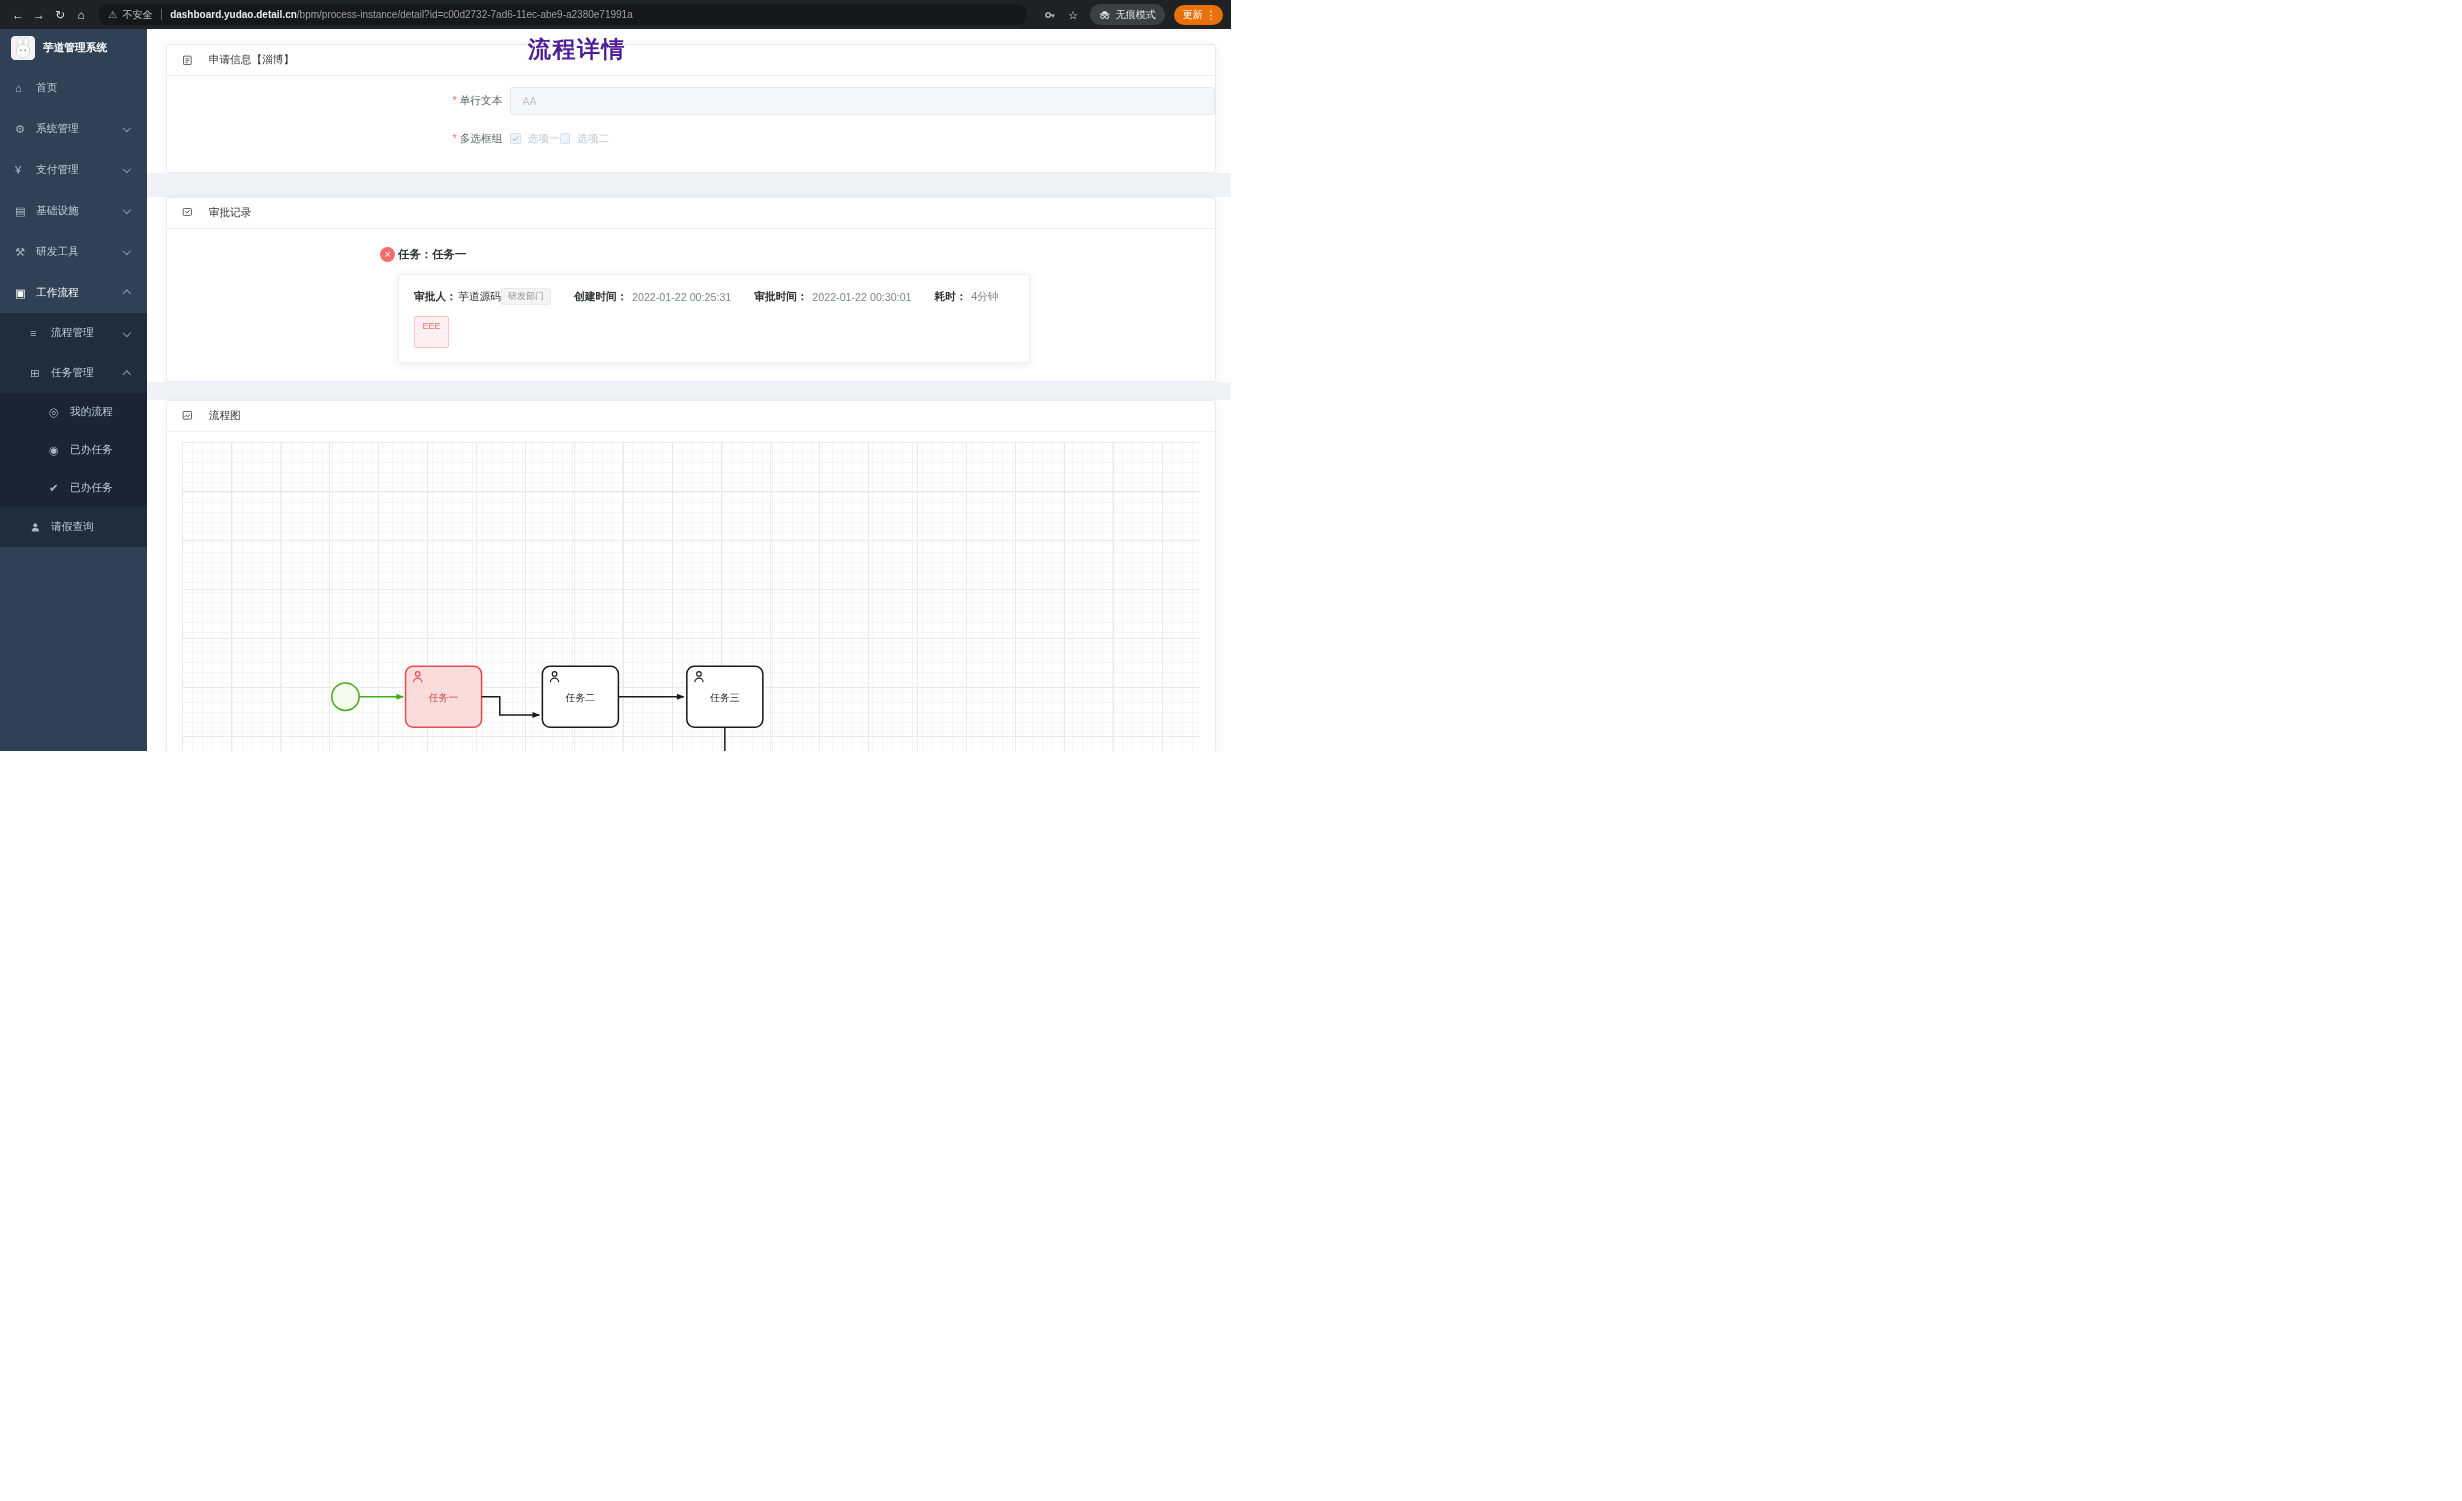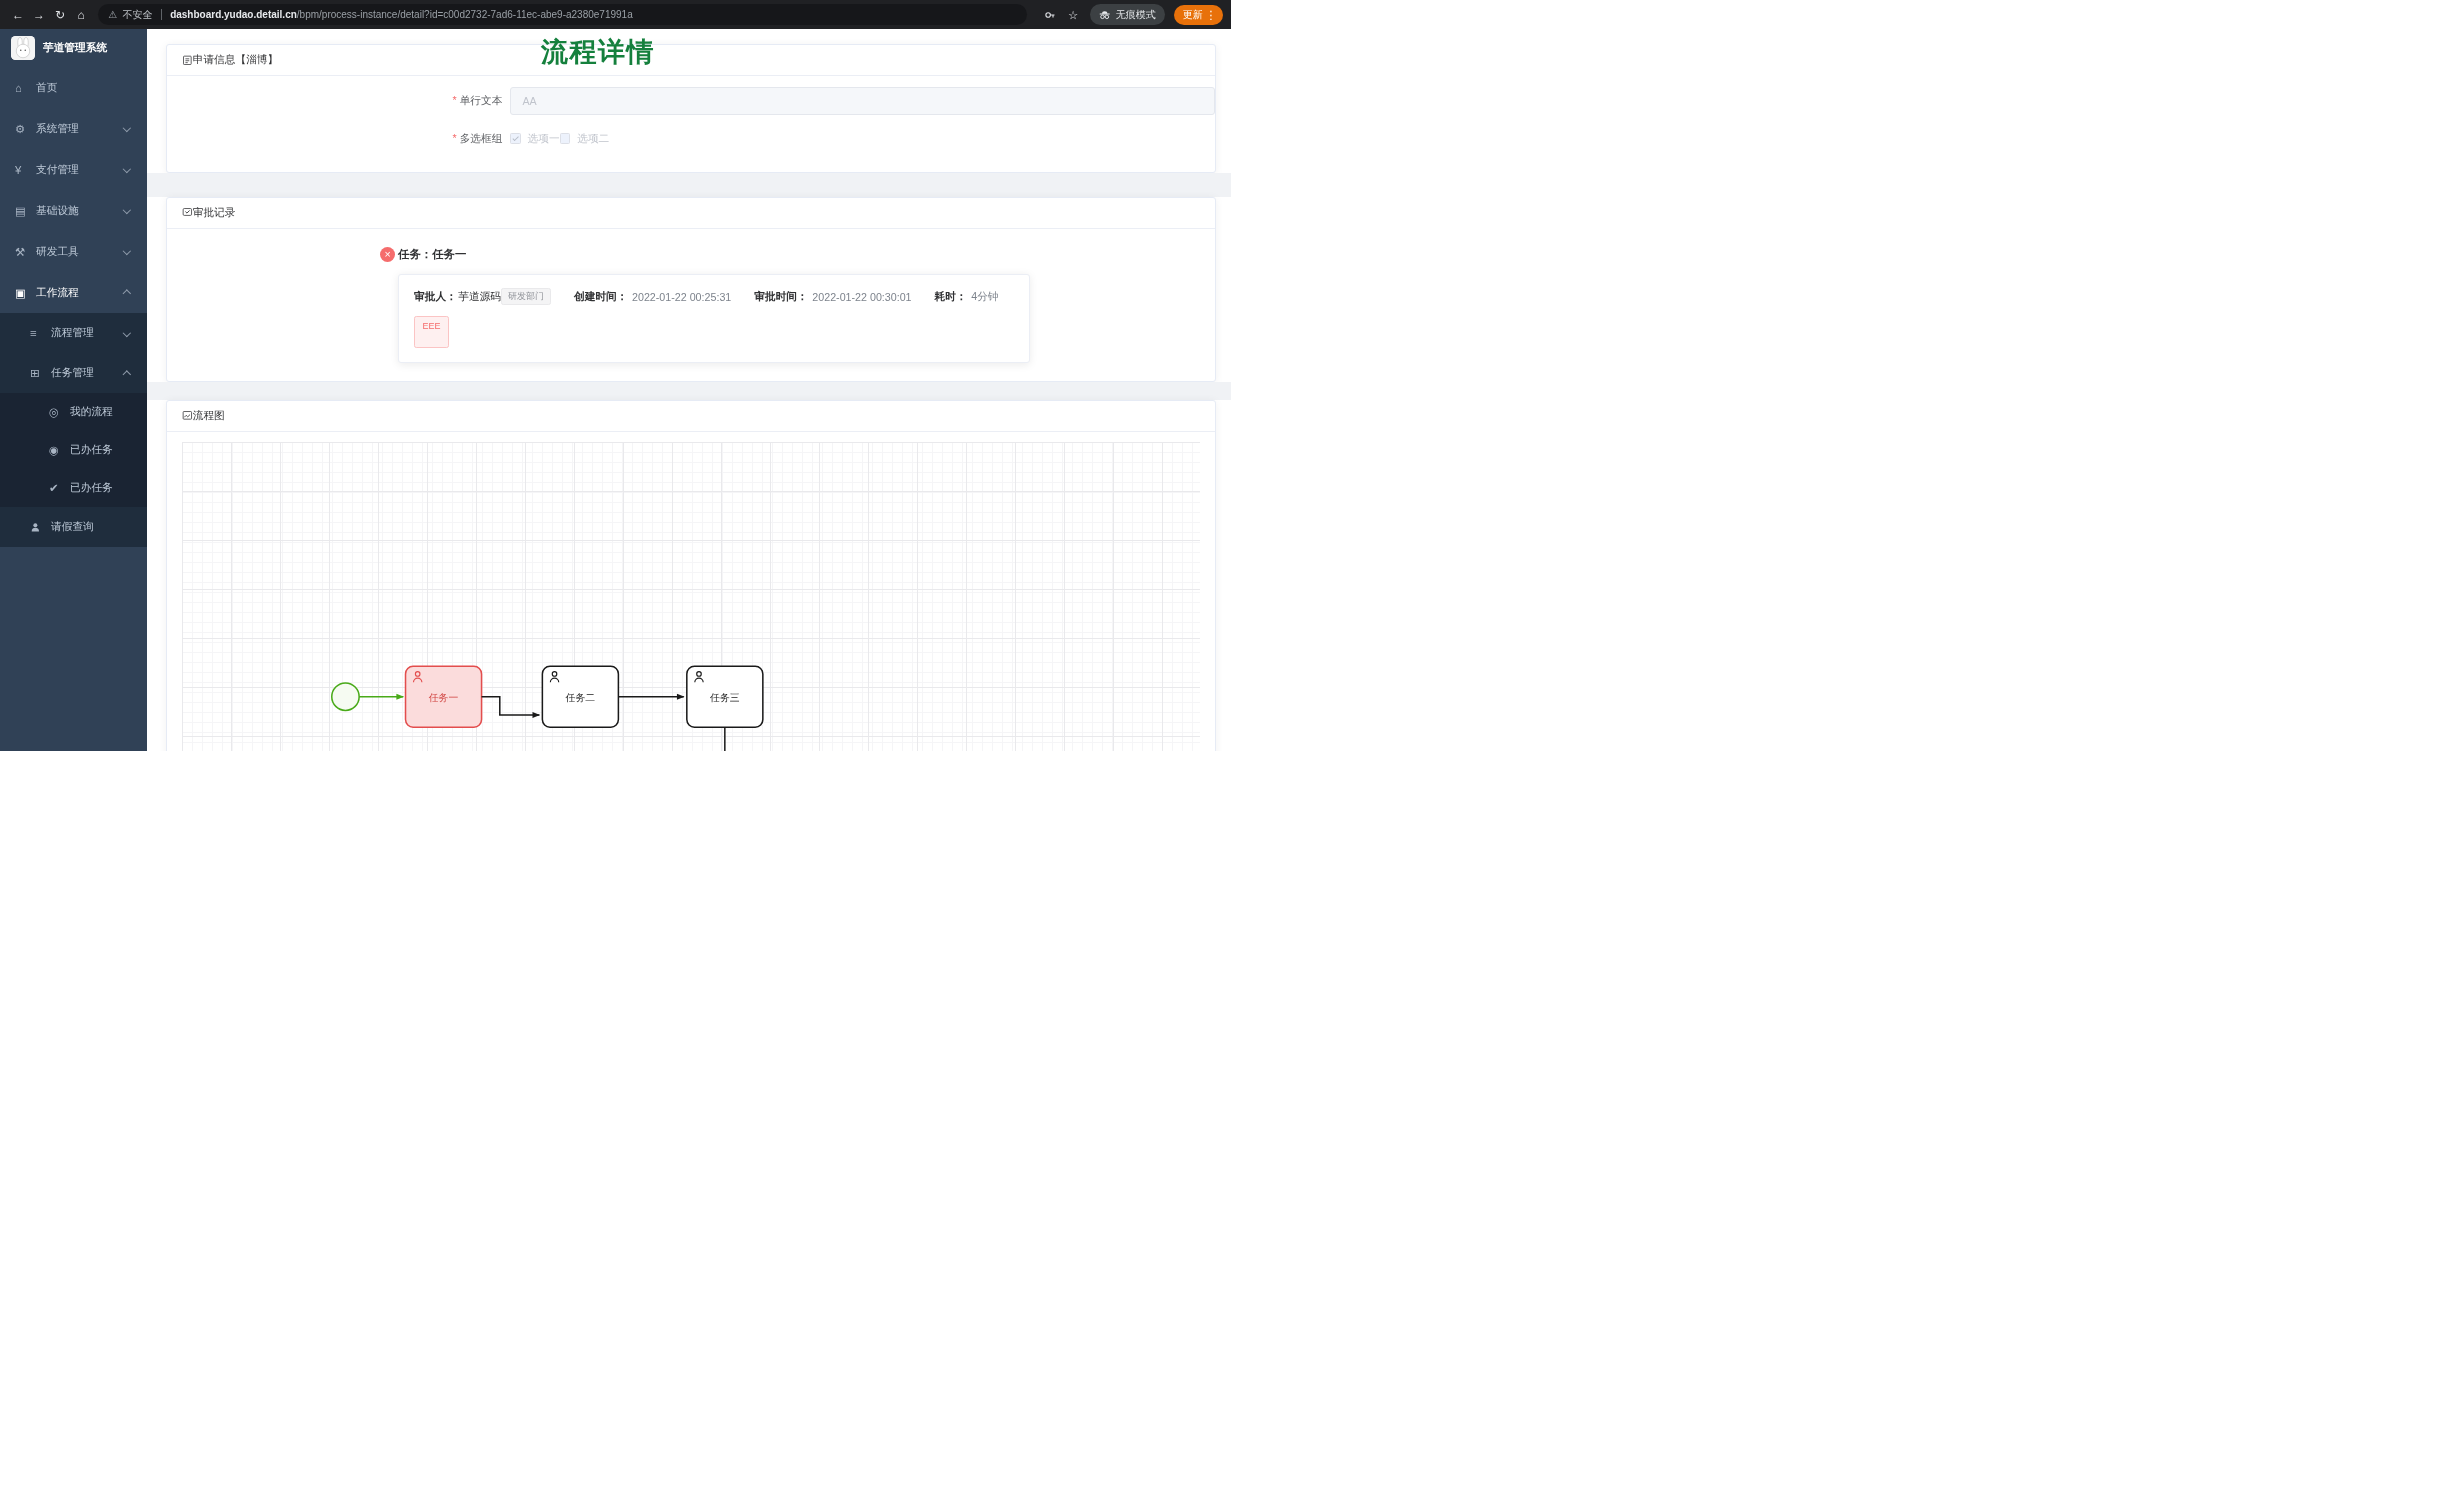--- a/index.html
+++ b/index.html
@@ -33,24 +33,24 @@
   .mi .ic{width:18px;font-size:11.4px;color:#a9b5c4;display:flex;align-items:center;}
   .mi .lbl{margin-left:3px;}
   .mi.active{color:#fff;}
   .mi.active .ic{color:#fff;}
   .chev{position:absolute;right:17px;width:4.6px;height:4.6px;border-right:1.1px solid #8f9bab;border-bottom:1.1px solid #8f9bab;}
   .chev.down{transform:rotate(45deg);top:17px;}
   .chev.up{transform:rotate(-135deg);top:19px;}
   .side-fill{flex:1;background:#304156;}
 
   .main{flex:1;position:relative;background:#fff;overflow:hidden;}
-  .page-title{position:absolute;top:5.3px;left:430px;transform:translateX(-50%);font-size:27px;font-weight:bold;color:#15803d;z-index:5;letter-spacing:1.5px;white-space:nowrap;margin-left:21px;}
+  .page-title{position:absolute;top:5.3px;left:430px;transform:translateX(-50%);font-size:23px;font-weight:bold;color:#4c1d95;z-index:5;letter-spacing:1.5px;white-space:nowrap;}
   .content{padding-top:15px;}
   .card{margin:0 15px 0 19px;background:#fff;border:0.8px solid #e6ebf5;border-radius:3px;box-shadow:0 1.5px 9px 0 rgba(0,0,0,0.06);}
-  .card-h{height:30px;display:flex;align-items:center;padding:0 15px;border-bottom:0.8px solid #ebeef5;font-size:10.7px;color:#303133;gap:0;}
+  .card-h{height:30px;display:flex;align-items:center;padding:0 15px;border-bottom:0.8px solid #ebeef5;font-size:10.7px;color:#303133;gap:16px;}
   .band{height:24px;background:#f0f2f5;}
   .band.thin{height:18px;}
 
   
   .form{padding:10.7px 0 26px;}
   .frow{display:flex;align-items:center;margin-bottom:17px;}
   .frow:last-child{margin-bottom:0;}
   .flabel{width:343px;text-align:right;font-size:10.7px;color:#606266;padding-right:7.6px;box-sizing:border-box;flex-shrink:0;}
   .star{color:#f56c6c;margin-right:3px;}
   .finput{width:714px;height:28px;background:#f5f7fa;border:0.8px solid #e4e7ed;border-radius:3px;color:#c0c4cc;font-size:10.7px;padding:0 11.4px;box-sizing:border-box;outline:none;}

